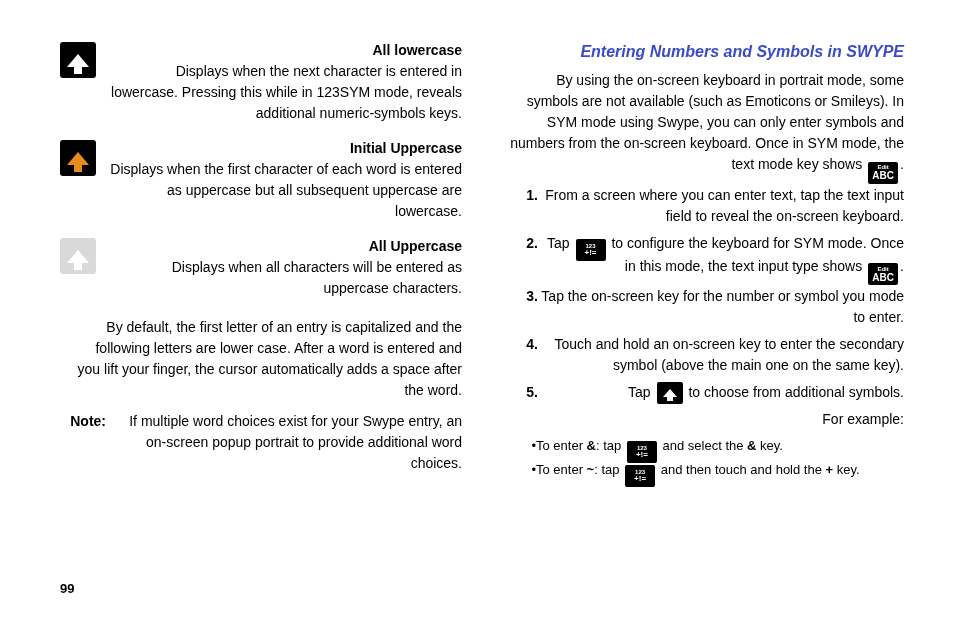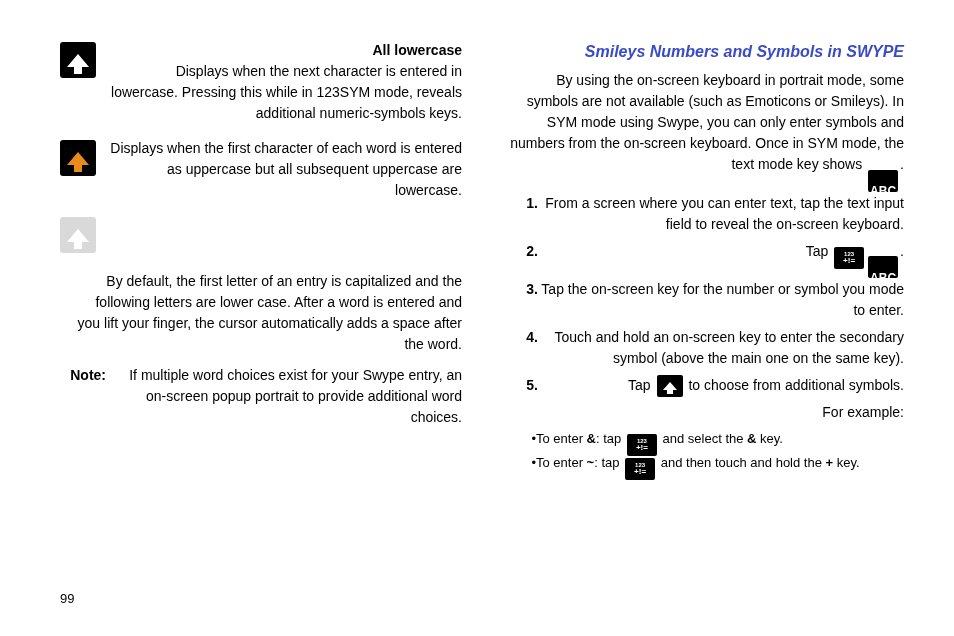--- a/index.html
+++ b/index.html
@@ -48,22 +48,23 @@
   .ol-num { font-weight: bold; min-width: 26px; }
   .ol-txt { flex: 1; }
   .bullets { margin-left: 20px; }
   .bullet-row { display:flex; margin: 2px 0; font-size: 13px; }
   .bullet-dot { min-width: 14px; }
   .note-row { display: flex; margin-top: 10px; }
   .note-lbl { font-weight: bold; min-width: 46px; }
   .pagenum {
     position: absolute;
     left: 60px;
-    bottom: 30px;
+    bottom: 40px;
     font-size: 13px;
+    font-weight: bold;
   }
 
   
   .ic {
     display: inline-flex;
     align-items: center;
     justify-content: center;
     vertical-align: middle;
     box-sizing: border-box;
     position: relative;
@@ -92,21 +93,21 @@
 
   
   .ic-sm {
     width: 30px; height: 22px; background:#000; border-radius:2px;
     color:#fff; font-family: Arial; display:inline-flex;
     flex-direction:column; align-items:center; justify-content:center;
     font-size: 7px; font-weight:bold; line-height:1;
     margin: 0 2px -5px 2px;
   }
   .ic-sm .l1 { font-size:6px;}
-  .ic-sm .l2 { font-size:12px; margin-top:15px;}
+  .ic-sm .l2 { font-size:10px; margin-top:1px;}
   .ic-sm .l2b { font-size:8px; }
   
   .ic-sm-shift {
     width:26px; height:22px; background:#000; border-radius:2px;
     display:inline-flex; align-items:center; justify-content:center;
     margin: 0 2px -5px 2px;
   }
   .ic-sm-shift .mini-arrow {
     width:0;height:0;border-left:7px solid transparent;border-right:7px solid transparent;border-bottom:8px solid #fff; position:relative;
   }
@@ -127,61 +128,66 @@
         <div class="bold">All lowercase</div>
         <div>Displays when the next character is entered in lowercase. Pressing this while in 123SYM mode, reveals additional numeric-symbols keys.</div>
       </div>
     </div>
 
     <div class="icon-row">
       <div class="ic ic-lg black icon-box">
         <div class="arrow-up orange"></div>
       </div>
       <div class="txt">
+        <div class="bold">Initial Uppercase</div>
         <div>Displays when the first character of each word is entered as uppercase but all subsequent uppercase are lowercase.</div>
       </div>
     </div>
 
     <div class="icon-row">
       <div class="ic ic-lg grey icon-box">
         <div class="arrow-up arrow-grey"></div>
       </div>
+      <div class="txt">
+        <div class="bold">All Uppercase</div>
+        <div>Displays when all characters will be entered as uppercase characters.</div>
+      </div>
     </div>
 
     <div class="para" style="margin-top:18px;margin-left:16px;">By default, the first letter of an entry is capitalized and the following letters are lower case. After a word is entered and you lift your finger, the cursor automatically adds a space after the word.</div>
 
     <div class="note-row">
       <div class="note-lbl">Note:</div>
       <div>If multiple word choices exist for your Swype entry, an on-screen popup portrait to provide additional word choices.</div>
     </div>
   </div>
 
   <div class="col">
-    <div class="heading">Smileys Numbers and Symbols in SWYPE</div>
+    <div class="heading">Entering Numbers and Symbols in SWYPE</div>
 
     <div class="para">
       <span>By using the on-screen keyboard in portrait mode, some symbols are not available (such as Emoticons or Smileys). In SYM mode using Swype, you can only enter symbols and numbers from the on-screen keyboard. Once in SYM mode, the text mode key shows </span><span class="ic-sm">
           <span class="l1">Edit</span>
           <span class="l2">ABC</span>
         </span><span>.</span>
     </div>
 
     <div class="ol-list">
       <div class="ol-item">
         <div class="ol-num">1.</div>
         <div class="ol-txt">From a screen where you can enter text, tap the text input field to reveal the on-screen keyboard.</div>
       </div>
 
       <div class="ol-item">
         <div class="ol-num">2.</div>
         <div class="ol-txt">
           <span>Tap </span><span class="ic-sm">
               <span class="l1">123</span>
               <span class="l2b">+!=</span>
-            </span><span class="ic-sm">
+            </span><span> to configure the keyboard for SYM mode. Once in this mode, the text input type shows </span><span class="ic-sm">
               <span class="l1">Edit</span>
               <span class="l2">ABC</span>
             </span><span>.</span>
         </div>
       </div>
 
       <div class="ol-item">
         <div class="ol-num">3.</div>
         <div class="ol-txt">Tap the on-screen key for the number or symbol you mode to enter.</div>
       </div>

